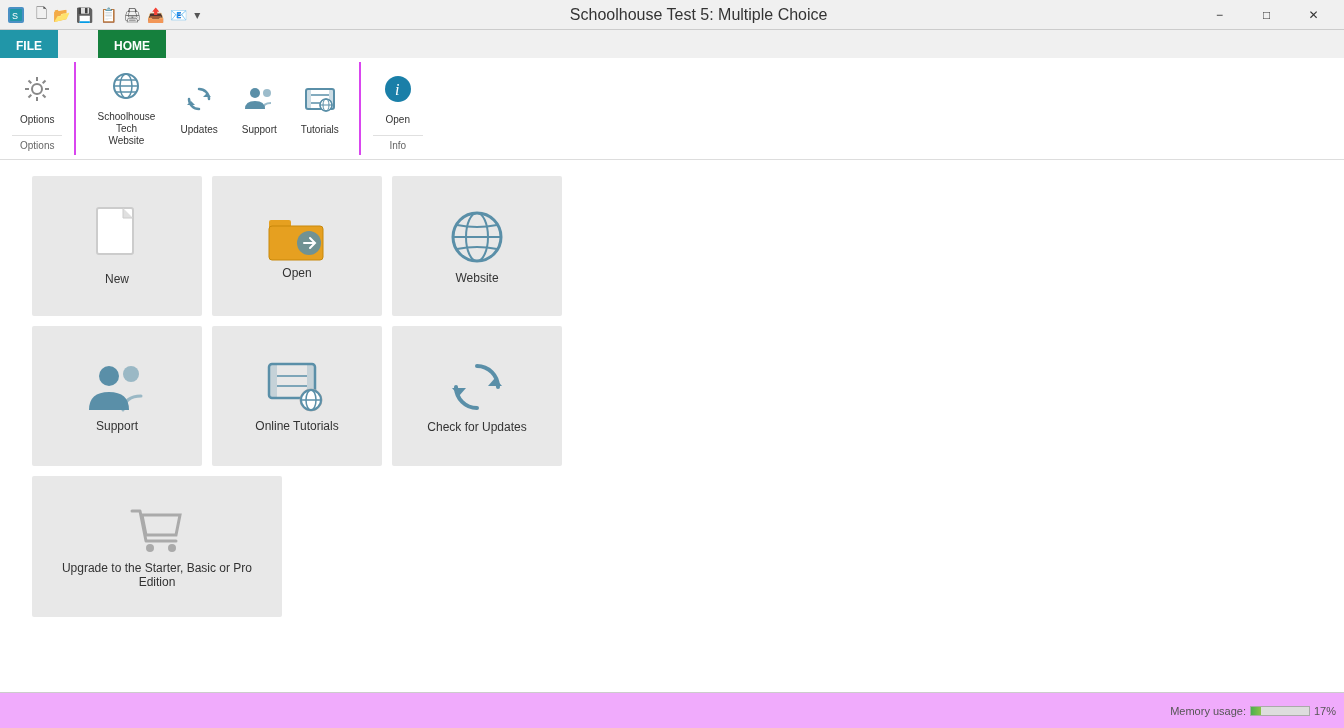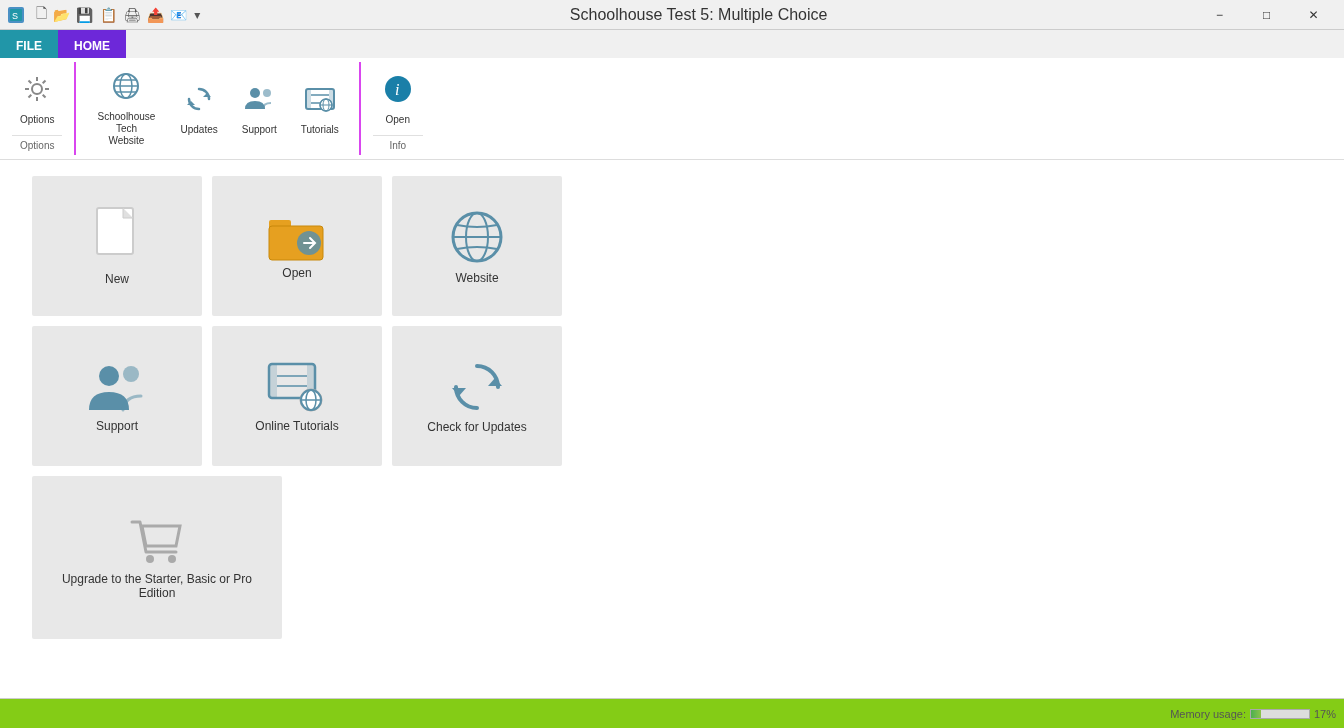--- a/index.html
+++ b/index.html
@@ -22,21 +22,21 @@
     
     .menu-bar {
       display: flex; align-items: stretch;
       background: #f0f0f0; height: 28px;
     }
     .menu-tab {
       padding: 16px 16px; display: flex; align-items: center; font-size: 12px;
       cursor: pointer; font-weight: bold; color: white;
     }
     .menu-tab.file { background: #2196a8; }
-    .menu-tab.home { background: #6d28d9; }
+    .menu-tab.home { background: #15803d; margin-left: 40px; }
     .menu-tab:not(.file):not(.home) { color: #333; font-weight: normal; }
 
     
     .ribbon {
       background: white; border-bottom: 1px solid #ddd;
       display: flex; align-items: stretch; padding: 4px 0;
       min-height: 90px;
     }
     .ribbon-group {
       display: flex; flex-direction: column; align-items: center;
@@ -65,21 +65,21 @@
       width: 170px; height: 140px; background: #e8e8e8;
       display: flex; flex-direction: column; align-items: center;
       justify-content: center; cursor: pointer; border-radius: 2px;
       transition: background 0.15s;
       margin-left: 16px;
     }
     .tile .tile-label { font-size: 12px; color: #333; text-align: center; }
 
     
     .status-bar {
-      height: 30px; background: #84cc16; border-top: 1px solid #ccc;
+      height: 36px; background: #f0abfc; border-top: 1px solid #ccc;
       display: flex; align-items: center; justify-content: flex-end;
       padding: 0 8px; font-size: 11px; color: #555; gap: 8px;
     }
     .memory-bar { display: flex; align-items: center; gap: 4px; }
     .memory-progress { width: 60px; height: 10px; background: #ddd; border: 1px solid #aaa; }
     .memory-fill { height: 100%; background: linear-gradient(to right, #4caf50, #8bc34a); width: 17%; }
 
     
     .icon-gear { color: #666; }
     .icon-globe { color: #5a8fa8; }
@@ -303,21 +303,21 @@
         <svg width="58" height="58" viewBox="0 0 58 58">
           <path d="M29 8 A21 21 0 0 1 50 29" fill="none" stroke="#5a8fa8" stroke-width="4" stroke-linecap="round"></path>
           <path d="M29 50 A21 21 0 0 1 8 29" fill="none" stroke="#5a8fa8" stroke-width="4" stroke-linecap="round"></path>
           <polygon points="47,20 54,28 40,28" fill="#5a8fa8"></polygon>
           <polygon points="11,38 4,30 18,30" fill="#5a8fa8"></polygon>
         </svg>
       </div>
       <div class="tile-label">Check for Updates</div>
     </div>
 
-    <div class="tile" style="width:250px; height:163px;">
+    <div class="tile" style="width:250px; height:141px;">
       <div>
         <svg width="58" height="52" viewBox="0 0 58 52">
           <path d="M4 6 L12 6 L18 36 L48 36" fill="none" stroke="#aaa" stroke-width="3" stroke-linecap="round" stroke-linejoin="round"></path>
           <path d="M14 10 L52 10 L48 30 L18 30 Z" fill="none" stroke="#aaa" stroke-width="3"></path>
           <circle cx="22" cy="43" r="4" fill="#aaa"></circle>
           <circle cx="44" cy="43" r="4" fill="#aaa"></circle>
         </svg>
       </div>
       <div class="tile-label" style="padding: 0 10px; text-align:center;">Upgrade to the Starter, Basic or Pro Edition</div>
     </div>

